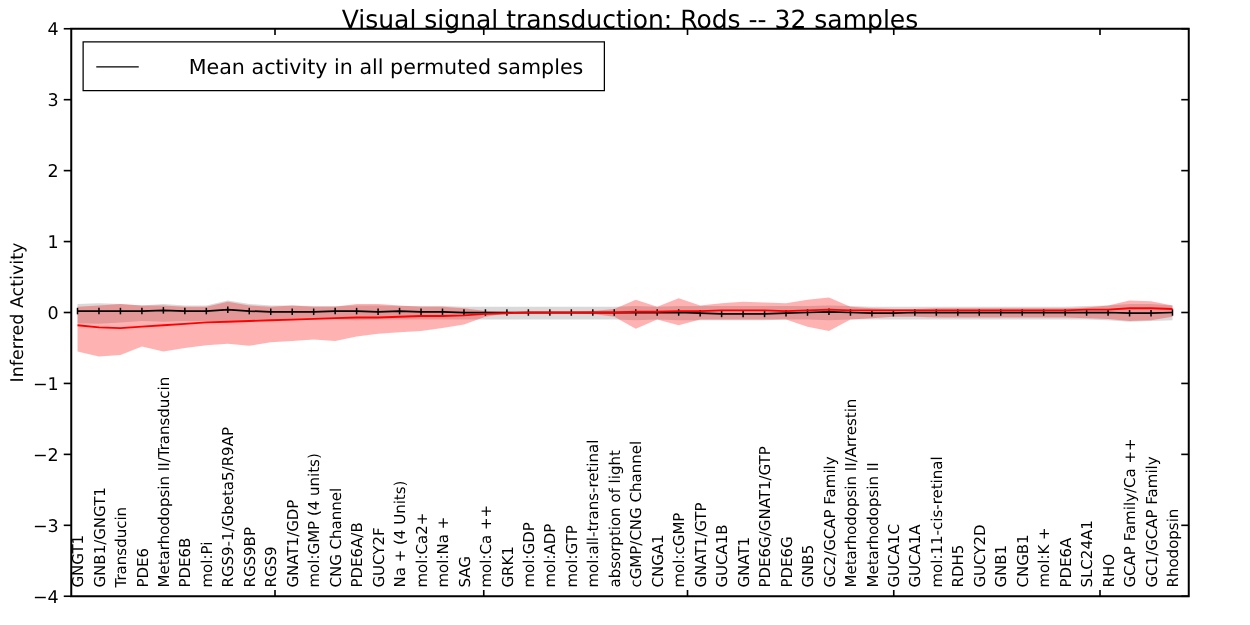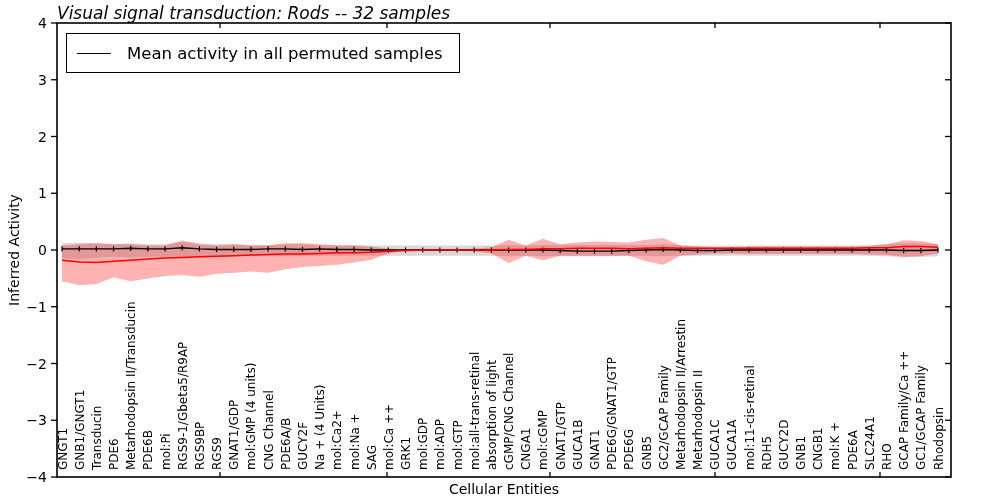--- a/index.html
+++ b/index.html
@@ -1,27 +1,27 @@
 <!DOCTYPE html>
 <html><head>
 <meta charset="utf-8">
 <style>
   html,body{margin:0;padding:0;background:#fff;}
   #fig{position:relative;width:1000px;height:500px;background:#ffffff;
        font-family:"DejaVu Sans", sans-serif;color:#000;overflow:hidden;}
   #plot-svg{position:absolute;left:0;top:0;}
-  .fig-title{position:absolute;left:57px;width:894px;top:3px;
-       font-size:17px;white-space:nowrap;font-style:italic;}
+  .fig-title{position:absolute;left:57px;width:894px;top:3px;text-align:center;
+       font-size:20px;white-space:nowrap;}
   .x-label{position:absolute;left:57px;width:894px;top:481px;text-align:center;
        font-size:14px;}
   .y-label{position:absolute;left:6px;top:250px;font-size:14px;white-space:nowrap;
        transform:rotate(-90deg) translateX(-50%);transform-origin:left top;}
   .legend{position:absolute;left:66px;top:33px;background:#fff;
        border:1.7px solid #000;padding:6px 16px 6px 10px;}
-  .legend-row{display:flex;align-items:center;height:26px;}
+  .legend-row{display:flex;align-items:center;height:26px;gap:24px;}
   .legend-swatch{display:inline-block;width:34px;height:0;border-top:1.7px solid #000;
        margin-right:16px;flex:0 0 auto;}
   .legend-text{font-size:16.5px;white-space:nowrap;}
 </style>
 </head>
 <body>
 
 <div id="fig">
   <svg id="plot-svg" width="1000" height="500">
       <polygon points="62,243.19 79.17647058823529,242.6225 96.35294117647058,243.19 113.52941176470588,244.325 130.70588235294116,243.19 147.88235294117646,244.325 165.05882352941177,244.325 182.23529411764707,240.3525 199.41176470588235,243.19 216.58823529411765,244.325 233.76470588235293,244.325 250.94117647058823,244.8925 268.11764705882354,244.8925 285.2941176470588,244.325 302.47058823529414,244.325 319.6470588235294,244.8925 336.8235294117647,244.8925 354,244.8925 371.1764705882353,245.46 388.3529411764706,245.46 405.52941176470586,245.46 422.70588235294116,245.46 439.88235294117646,245.46 457.05882352941177,245.46 474.2352941176471,245.46 491.4117647058824,245.46 508.5882352941176,244.8925 525.7647058823529,245.46 542.9411764705883,244.8925 560.1176470588235,244.8925 577.2941176470588,244.8925 594.4705882352941,244.8925 611.6470588235294,244.8925 628.8235294117648,244.8925 646,244.8925 663.1764705882352,244.325 680.3529411764706,244.8925 697.5294117647059,245.46 714.7058823529412,245.46 731.8823529411765,245.46 749.0588235294117,245.46 766.2352941176471,245.46 783.4117647058823,245.46 800.5882352941177,245.46 817.7647058823529,245.46 834.9411764705883,245.46 852.1176470588235,245.46 869.2941176470588,244.8925 886.4705882352941,244.325 903.6470588235294,243.19 920.8235294117648,243.19 938,244.325 938,256.2425 920.8235294117648,256.81 903.6470588235294,257.3775 886.4705882352941,256.2425 869.2941176470588,255.675 852.1176470588235,255.675 834.9411764705883,255.675 817.7647058823529,255.675 800.5882352941177,255.675 783.4117647058823,255.675 766.2352941176471,255.675 749.0588235294117,255.675 731.8823529411765,255.675 714.7058823529412,255.675 697.5294117647059,255.675 680.3529411764706,255.675 663.1764705882352,256.2425 646,255.675 628.8235294117648,255.675 611.6470588235294,256.2425 594.4705882352941,256.2425 577.2941176470588,256.2425 560.1176470588235,256.2425 542.9411764705883,256.2425 525.7647058823529,255.675 508.5882352941176,256.2425 491.4117647058824,255.675 474.2352941176471,255.675 457.05882352941177,255.675 439.88235294117646,255.675 422.70588235294116,255.675 405.52941176470586,255.675 388.3529411764706,255.675 371.1764705882353,255.675 354,255.675 336.8235294117647,255.675 319.6470588235294,255.675 302.47058823529414,255.675 285.2941176470588,256.2425 268.11764705882354,255.675 250.94117647058823,255.675 233.76470588235293,256.2425 216.58823529411765,256.2425 199.41176470588235,256.81 182.23529411764707,256.81 165.05882352941177,256.81 147.88235294117646,256.81 130.70588235294116,257.3775 113.52941176470588,256.81 96.35294117647058,257.945 79.17647058823529,259.08 62,258.5125" fill="rgba(128,128,128,0.30)"></polygon>
@@ -174,20 +174,19 @@
         <text x="856.6176470588235" y="470" font-size="12px" font-family="&quot;DejaVu Sans&quot;, sans-serif" fill="#000" transform="rotate(-90 856.6176470588235 470)">PDE6A</text>
         <text x="873.7941176470588" y="470" font-size="12px" font-family="&quot;DejaVu Sans&quot;, sans-serif" fill="#000" transform="rotate(-90 873.7941176470588 470)">SLC24A1</text>
         <text x="890.9705882352941" y="470" font-size="12px" font-family="&quot;DejaVu Sans&quot;, sans-serif" fill="#000" transform="rotate(-90 890.9705882352941 470)">RHO</text>
         <text x="908.1470588235294" y="470" font-size="12px" font-family="&quot;DejaVu Sans&quot;, sans-serif" fill="#000" transform="rotate(-90 908.1470588235294 470)">GCAP Family/Ca ++</text>
         <text x="925.3235294117648" y="470" font-size="12px" font-family="&quot;DejaVu Sans&quot;, sans-serif" fill="#000" transform="rotate(-90 925.3235294117648 470)">GC1/GCAP Family</text>
         <text x="942.5" y="470" font-size="12px" font-family="&quot;DejaVu Sans&quot;, sans-serif" fill="#000" transform="rotate(-90 942.5 470)">Rhodopsin</text>
       </g>
     </svg>
   <div class="fig-title">Visual signal transduction: Rods -- 32 samples</div>
   <div class="y-label">Inferred Activity</div>
-  <div class="x-label">Cellular Entities</div>
   <div class="legend">
     <div class="legend-row">
       <span class="legend-swatch" id="sw0" style="border-top-color: rgb(0, 0, 0);"></span>
       <span class="legend-text">Mean activity in all permuted samples</span>
     </div>
   </div>
 </div>
 
 </body></html>

